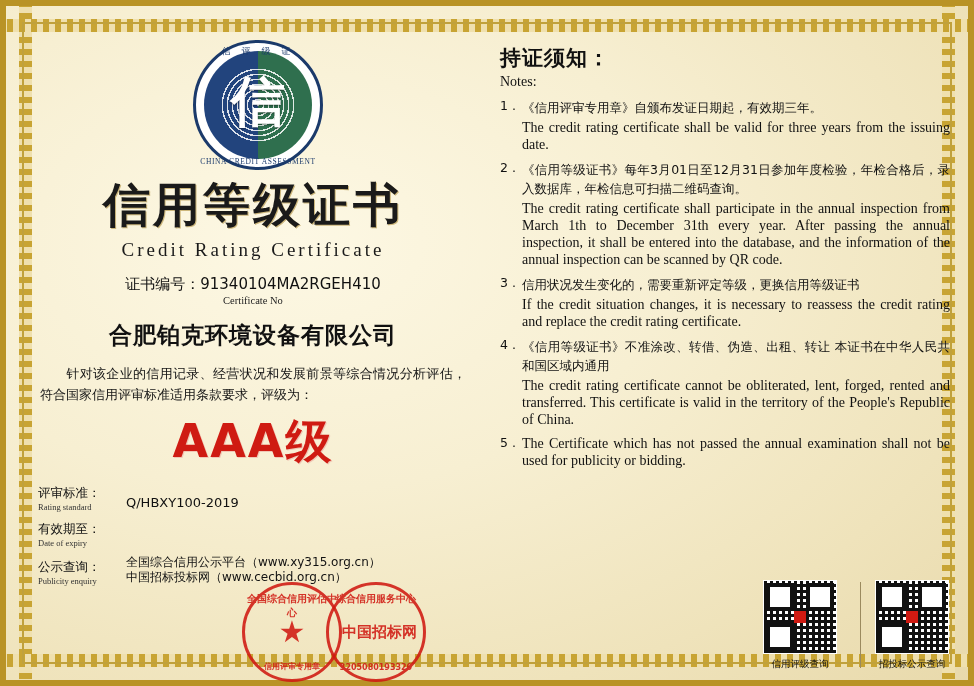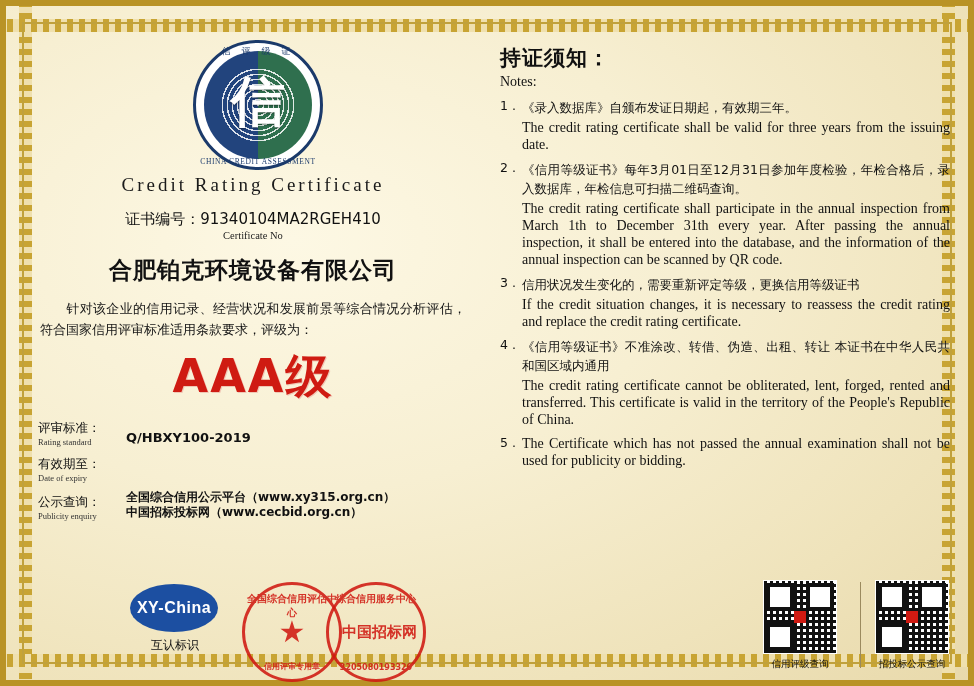--- a/index.html
+++ b/index.html
@@ -161,21 +161,21 @@
   .f-val{
     font-size:13px;color:#111;font-family:"DejaVu Sans", sans-serif;
   }
   .f-en{
     font-size:8.5px;color:#333;font-family:"Liberation Serif", serif;
     line-height:10px;
     display:block;
   }
   .frow .line{display:flex;align-items:flex-end;}
   .frow .labelbox{width:88px;flex:0 0 88px;}
-  .frow .valbox{flex:1;padding-bottom:1px;font-weight:bold;}
+  .frow .valbox{flex:1;padding-bottom:1px;}
   .pub-val{font-size:12px;line-height:15px;color:#111;font-family:"DejaVu Sans", sans-serif;}
 
   
   .seals{position:absolute;left:100px;top:552px;width:340px;height:100px;}
   .xy-logo{
     position:absolute;left:0;top:2px;width:90px;text-align:center;
   }
   .xy-ellipse{
     width:88px;height:48px;border-radius:50%;
     background:#1c4fa1;color:#fff;
@@ -293,20 +293,21 @@
       <div class="emblem">
         <div class="ring"></div>
         <div class="inner">
           <div class="fingerprint"></div>
         </div>
         <div class="toptext">信 评 级 证</div>
         <div class="xin">信</div>
         <div class="bottomtext">CHINA CREDIT ASSESSMENT</div>
       </div>
 
+      <div class="title-cn">信用等级证书</div>
       <div class="title-en">Credit Rating Certificate</div>
 
       <div class="certno">
         <span>证书编号：</span><span>91340104MA2RGEH410</span>
       </div>
       <div class="certno-en">Certificate  No</div>
 
       <div class="company">合肥铂克环境设备有限公司</div>
 
       <div class="para"><span class="ind"></span><span>针对该企业的信用记录、经营状况和发展前景等综合情况分析评估，符合国家信用评审标准适用条款要求，评级为：</span></div>
@@ -345,24 +346,20 @@
               <div class="pub-val">全国综合信用公示平台（www.xy315.org.cn）</div>
               <div class="pub-val">中国招标投标网（www.cecbid.org.cn）</div>
             </div>
           </div>
         </div>
 
       </div>
     </div>
 
     <div class="seals">
-      <div class="xy-logo">
-        <div class="xy-ellipse">XY-China</div>
-        <div class="xy-cap">互认标识</div>
-      </div>
 
       <div class="seal seal1">
         <div class="arc-top">全国综合信用评估中心</div>
         <div class="star">★</div>
         <div class="arc-bottom">信用评审专用章</div>
       </div>
 
       <div class="seal seal2">
         <div class="arc-top">综合信用服务中心</div>
         <div class="seal-mid">中国招标网</div>
@@ -370,21 +367,21 @@
       </div>
     </div>
 
     <div class="right">
       <div class="notes-title-cn">持证须知：</div>
       <div class="notes-title-en">Notes:</div>
 
       <ol class="notes">
         <li>
           <span class="num">1 .</span>
-          <div class="n-cn">《录入数据库》自颁布发证日期起，有效期三年。</div>
+          <div class="n-cn">《信用评审专用章》自颁布发证日期起，有效期三年。</div>
           <div class="n-en">The credit rating certificate shall be valid for three years from the issuing date.</div>
         </li>
         <li>
           <span class="num">2 .</span>
           <div class="n-cn">《信用等级证书》每年3月01日至12月31日参加年度检验，年检合格后，录入数据库，年检信息可扫描二维码查询。</div>
           <div class="n-en">The credit rating certificate shall participate in the annual inspection from March 1th to December 31th every year. After passing the annual inspection, it shall be entered into the database, and the information of the annual inspection can be scanned by QR code.</div>
         </li>
         <li>
           <span class="num">3 .</span>
           <div class="n-cn">信用状况发生变化的，需要重新评定等级，更换信用等级证书</div>

